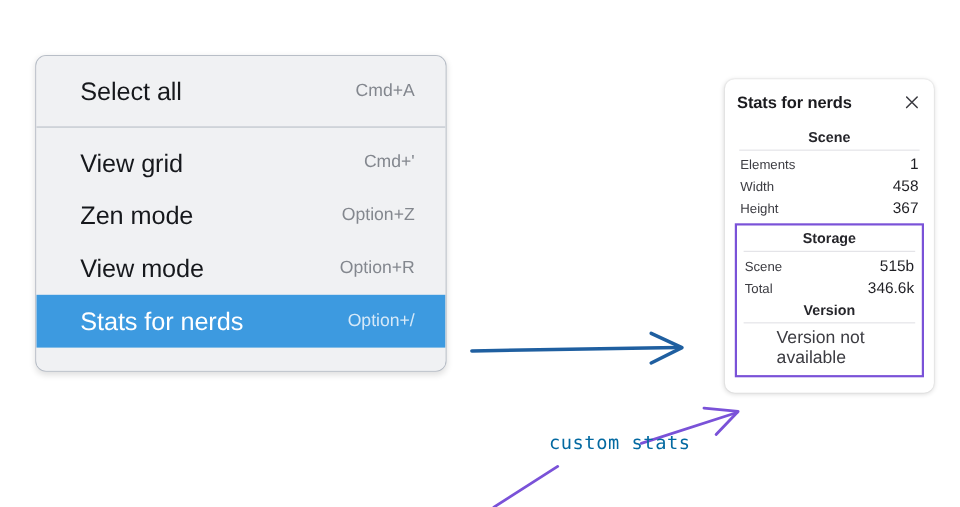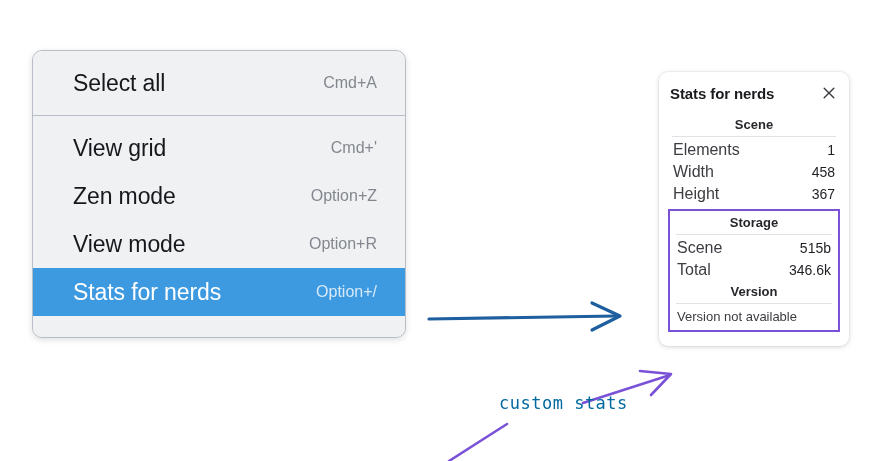--- a/index.html
+++ b/index.html
@@ -109,31 +109,32 @@
     background: #e2e2e6;
     margin: 0 2px 2px 2px;
   }
   .kv-row {
     display: flex;
     align-items: baseline;
     justify-content: space-between;
     padding: 2px 3px;
   }
   .kv-row .k {
-    font-size: 16px;
+    font-size: 12px;
     color: #3c3c42;
   }
   .kv-row .v {
     font-size: 14px;
     color: #1f1f24;
   }
   .plain-row {
-    font-size: 13px;
+    font-size: 16px;
     color: #3c3c42;
     padding: 3px 3px;
+    margin-left: 29px;
   }
   
   #custom-stats-box {
     border: 2px solid #7a52d8;
     margin: 4px -2px 0 -2px;
     padding: 1px 4px 3px 4px;
   }
 
   
   #annotations {

